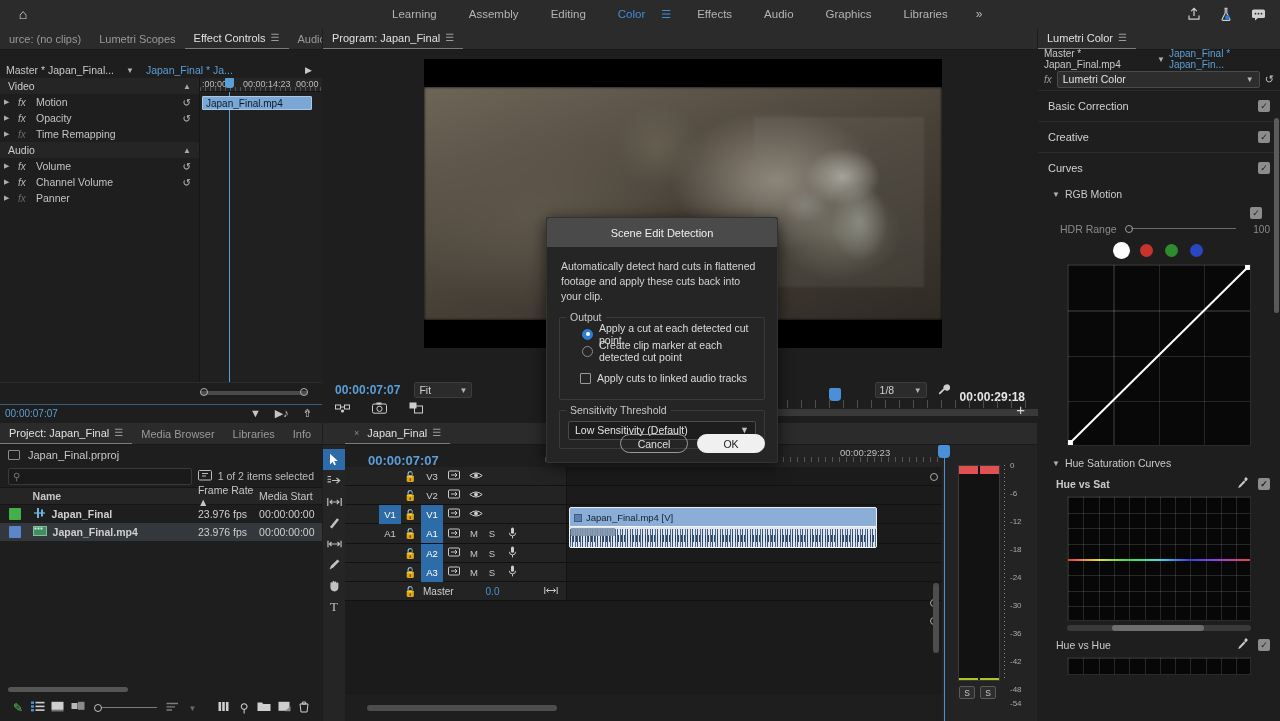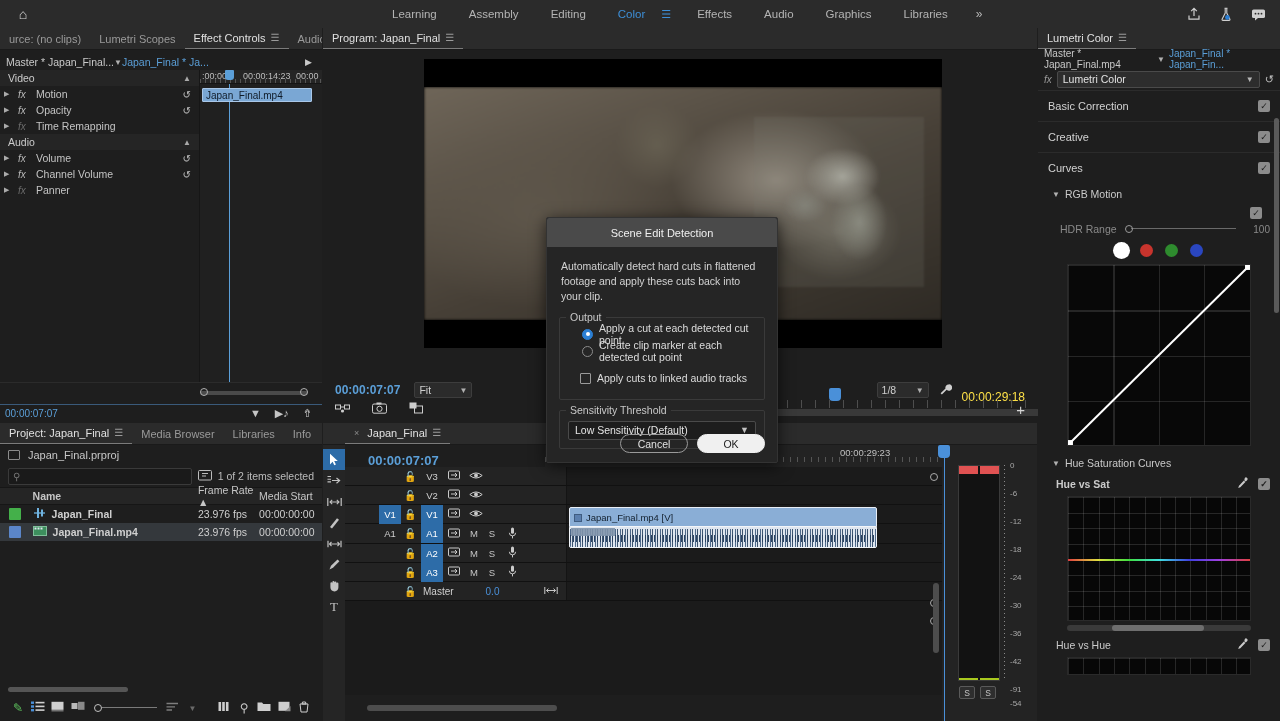--- a/index.html
+++ b/index.html
@@ -44,21 +44,21 @@
   }
   .ptab.active { color:#e0e0e0; border-bottom: 2px solid #7b7b7b; }
   .ptab .hamb { font-size:10px; color:#9a9a9a;}
   .ptab-x { font-size:9px; color:#8a8a8a; margin-right:3px;}
   .ptab-more { padding:0 8px; color:#bbb; font-size:12px;}
 
   
   #effect-controls { left:0; top:28px; width:322px; height:394px; background:#1e1e1e; }
   .ec-header {
     height: 16px; display:flex; align-items:center; padding:0 6px; font-size:10.5px;
-    background:#1e1e1e; color:#c5c5c5; gap:0; margin-top:4px;
+    background:#1e1e1e; color:#c5c5c5; gap:12px; margin-top:12px;
   }
   .ec-master { color:#c9c9c9; }
   .ec-chev { font-size:8px; color:#b0b0b0; }
   .ec-seq { color:#5b9fd8; }
   .ec-arrow { color:#c9c9c9; font-size:9px; margin-left:auto; margin-right:4px;}
   .ec-body { display:flex; height:328px; }
   .ec-left { width:200px; background:#1e1e1e; border-right:1px solid #161616; }
   .ec-row {
     height:16px; display:flex; align-items:center; font-size:10.5px; color:#c4c4c4;
     padding-left:4px; gap:6px; position:relative;
@@ -121,21 +121,21 @@
     position:absolute; left:0; top:352px; width:714px; height:20px; display:flex; align-items:center;
     padding: 0 12px; font-size:11px;
   }
   .pm-tc { color:#5b9fd8; font-weight:bold; font-size:12px; }
   .pm-select {
     margin-left:14px; width:58px; height:16px; background:#2b2b2b; border:1px solid #3d3d3d;
     font-size:10.5px; color:#cfcfcf; display:flex; align-items:center; padding:0 4px; border-radius:2px;
   }
   .pm-select .cv { margin-left:auto; font-size:8px; color:#b0b0b0;}
   .pm-right-ctrl { margin-left:auto; display:flex; align-items:center; gap:10px;}
-  .pm-dur { color:#fde047; font-weight:normal; font-size:12px;margin-top:13px; }
+  .pm-dur { color:#e5e5e5; font-weight:bold; font-size:12px;margin-top:13px; }
   .pm-scrub { position:absolute; left:338px; top:372px; width:690px; height:20px;}
   .pm-scrub-ticks { position:absolute; left:0; right:0; top:0; height:8px;
       background-image: repeating-linear-gradient(to right, #4e4e4e 0 1px, transparent 1px 14px); }
   .pm-scrub-track { position:absolute; left:0; right:0; top:9px; height:7px; background:#393939; border-radius:3px;}
   .pm-scrub-knob { position:absolute; width:9px;height:9px;border:1px solid #c0c0c0;border-radius:50%; top:8px;}
   .pm-ph { position:absolute; left:168px; top:-12px; width:12px; height:13px; background:#4a90d9; border-radius:2px 2px 4px 4px;}
   .pm-btnrow { position:absolute; left:0; bottom:0; width:714px; height:26px; display:flex; align-items:center; padding:0 12px; gap:22px;}
   .pm-btn { color:#cdcdcd; font-size:12px; }
   .pm-plus { margin-left:auto; color:#d6d6d6; font-size:15px; }
 
@@ -934,21 +934,21 @@
       <div class="meter-scale">
         <div class="meter-dotline"></div>
         <span class="m" style="top:-2px">0</span>
         <span class="m" style="top:26px">-6</span>
         <span class="m" style="top:54px">-12</span>
         <span class="m" style="top:82px">-18</span>
         <span class="m" style="top:110px">-24</span>
         <span class="m" style="top:138px">-30</span>
         <span class="m" style="top:166px">-36</span>
         <span class="m" style="top:194px">-42</span>
-        <span class="m" style="top:222px">-91</span>
+        <span class="m" style="top:222px">-48</span>
         <span class="m" style="top:236px">-54</span>
 
       </div>
       <span class="meter-s" style="left:17px">S</span>
       <span class="meter-s" style="left:38px">S</span>
     </div>
   </div>
 
   <div class="panel" id="lumetri">
     <div class="panel-tabs">

